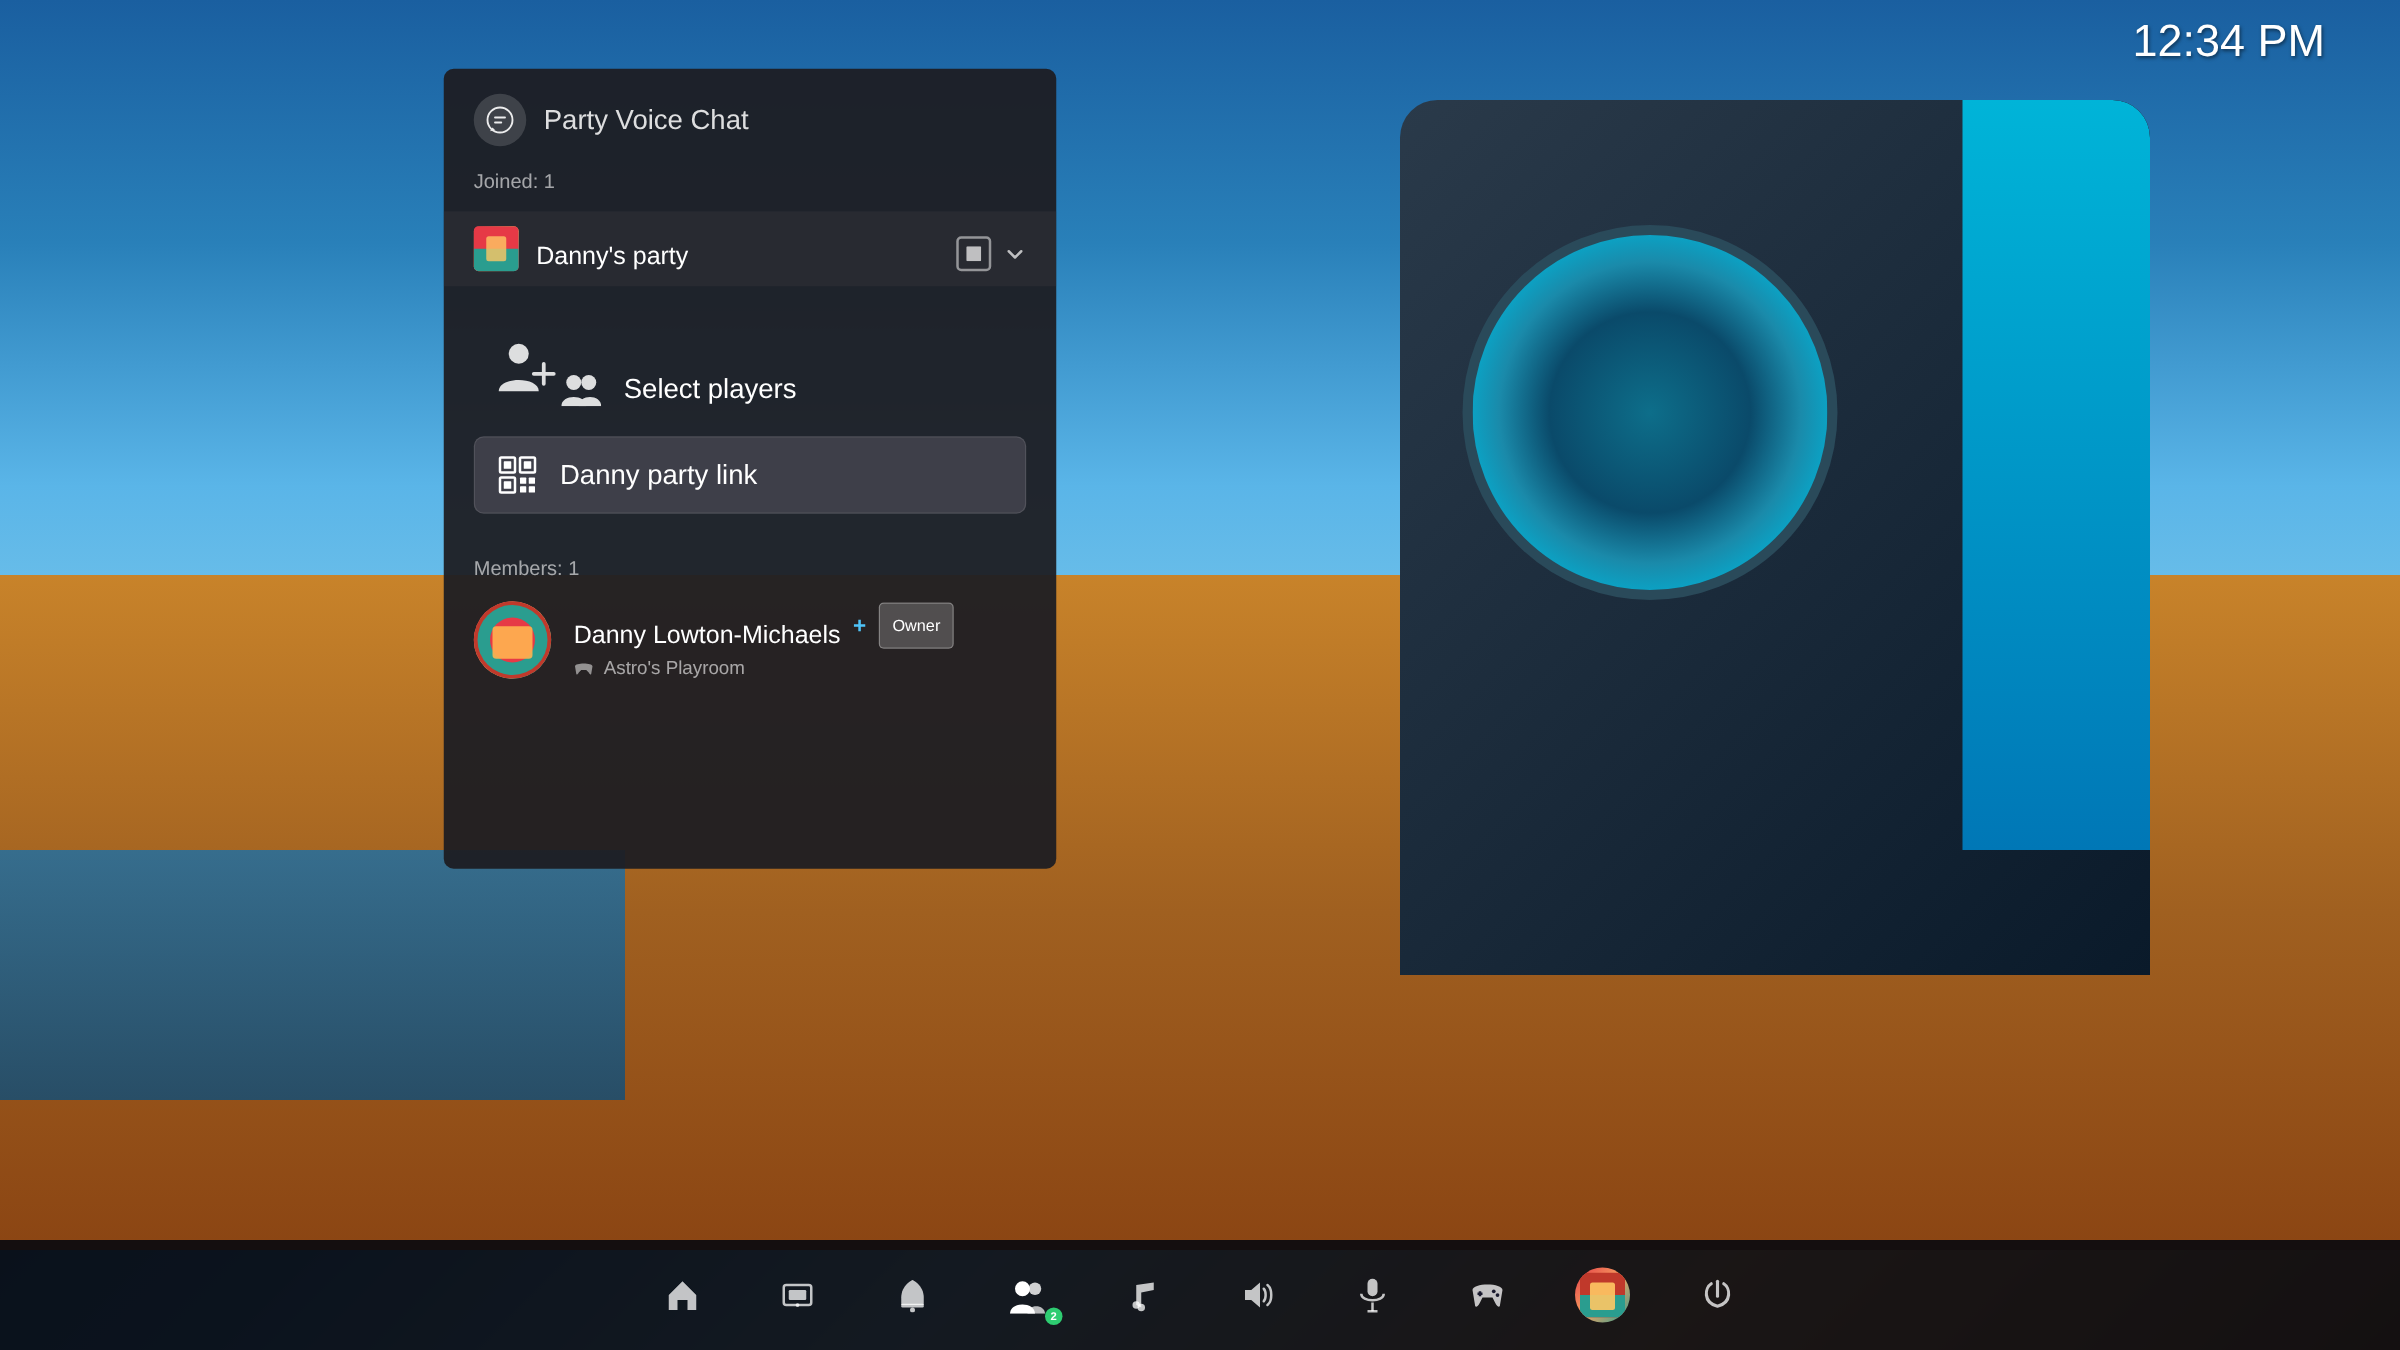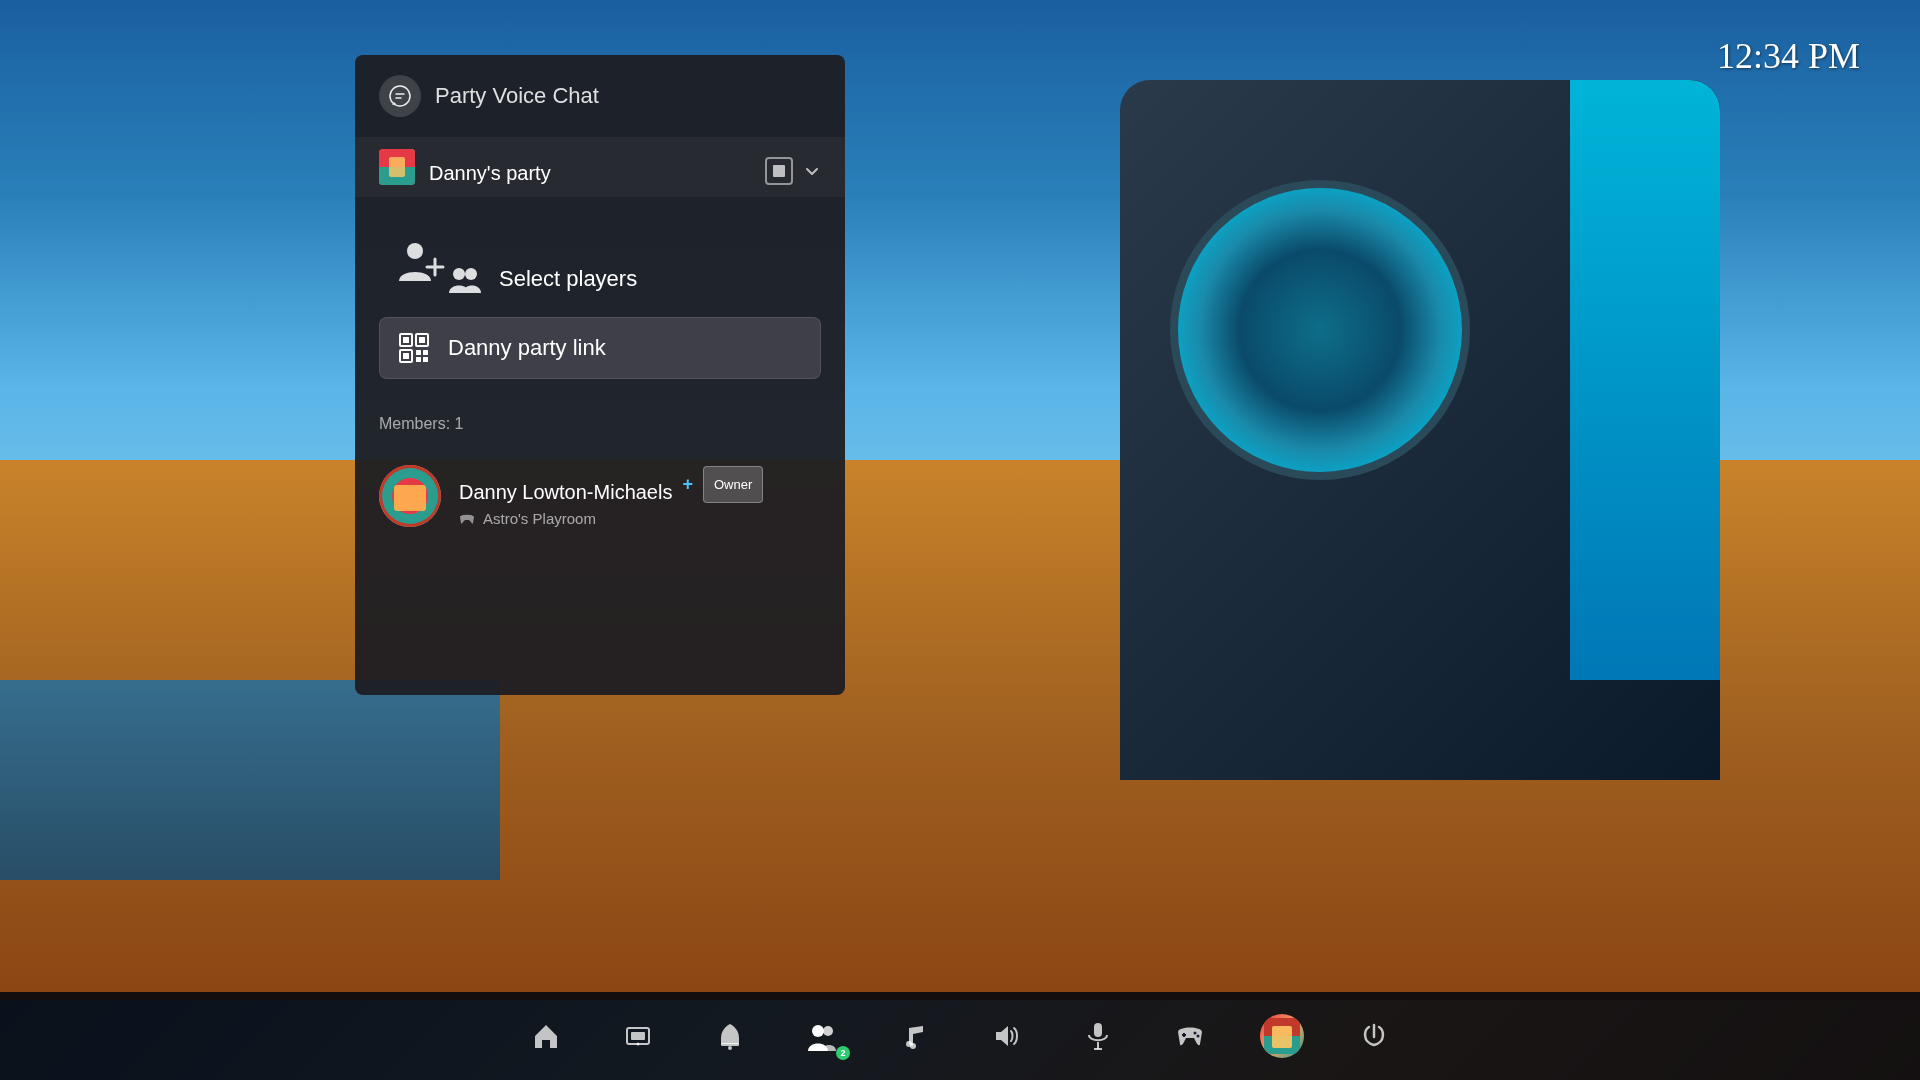--- a/index.html
+++ b/index.html
@@ -89,28 +89,27 @@
       left: 0;
       width: 500px;
       height: 200px;
       background: linear-gradient(180deg, #1a6fa8 0%, #0d4d7a 100%);
       opacity: 0.8;
     }
 
     
     .clock {
       position: absolute;
-      top: 35px;
+      top: 12px;
       right: 60px;
       color: white;
       font-size: 36px;
       font-weight: 300;
       z-index: 10;
       text-shadow: 1px 1px 3px rgba(0,0,0,0.5);
-      font-family: Liberation Serif, serif;
     }
 
     
     .panel {
       position: absolute;
       left: 355px;
       top: 55px;
       width: 490px;
       height: 640px;
       background: rgba(30, 30, 35, 0.95);
@@ -242,21 +241,21 @@
     }
 
     
     .members-section {
       padding: 16px 24px 0;
     }
 
     .members-count {
       color: rgba(255,255,255,0.6);
       font-size: 16px;
-      margin-bottom: 32px;
+      margin-bottom: 16px;
     }
 
     .member-row {
       display: flex;
       align-items: center;
       gap: 18px;
     }
 
     .member-avatar {
       width: 62px;
@@ -393,20 +392,21 @@
     <div class="panel-icon">
       <svg width="24" height="24" viewBox="0 0 24 24" fill="white" opacity="0.9">
         <circle cx="12" cy="12" r="10" fill="none" stroke="white" stroke-width="1.5"></circle>
         <path d="M8 10h8M8 14h5" stroke="white" stroke-width="1.5" stroke-linecap="round"></path>
         <path d="M6 18l-2 3 4-1" fill="white"></path>
       </svg>
     </div>
     <span class="panel-title">Party Voice Chat</span>
   </div>
 
+  <div class="joined-count">Joined: 1</div>
 
   <div class="party-row">
     <div class="party-avatar">
       <svg width="36" height="36" viewBox="0 0 36 36">
         <rect width="36" height="36" fill="#e63946"></rect>
         <rect x="0" y="18" width="36" height="18" fill="#2a9d8f"></rect>
         <rect x="10" y="8" width="16" height="20" rx="2" fill="rgba(255,200,100,0.8)"></rect>
       </svg>
     </div>
     <span class="party-name">Danny's party</span>

